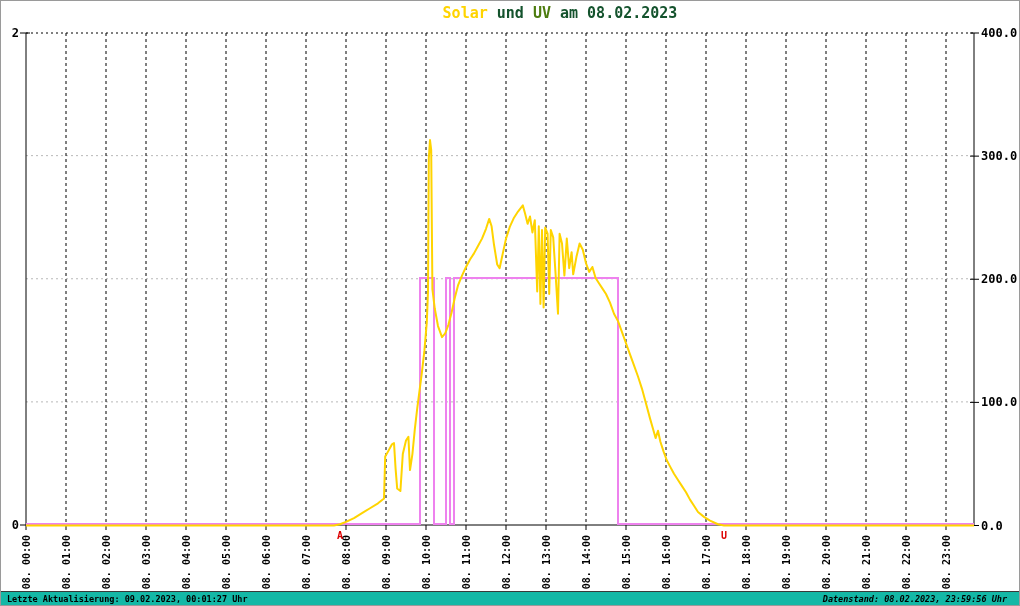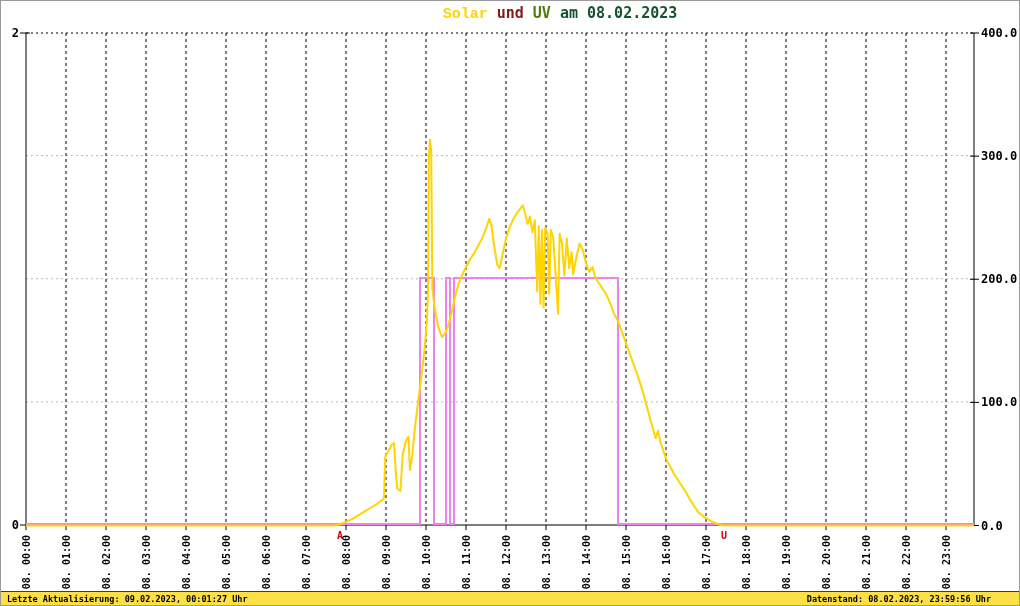--- a/index.html
+++ b/index.html
@@ -17,34 +17,34 @@
   .title{
     position:absolute;top:3px;left:0;width:100%;
     padding-left:100px;box-sizing:border-box;
     text-align:center;
     font-size:15px;font-weight:bold;letter-spacing:0px;
     white-space:pre;z-index:2;
   }
   #chart-svg{position:absolute;top:0;left:0;z-index:1;}
   .footer{
     position:absolute;left:0;bottom:0;width:100%;height:13px;
-    border-top:1px solid #3a3a3a;background:#fde047;z-index:3;
+    border-top:1px solid #3a3a3a;background:#14b8a6;z-index:3;
     font-size:8.5px;font-weight:bold;
   }
   .f-left{position:absolute;left:6px;top:2px;white-space:pre;}
-  .f-right{position:absolute;right:28px;top:2px;white-space:pre;}
+  .f-right{position:absolute;right:12px;top:2px;white-space:pre;font-style:italic;}
   .ax-label{font-family:"DejaVu Sans Mono",monospace;font-size:12px;font-weight:bold;fill:#000;}
   .x-label{font-family:"DejaVu Sans Mono",monospace;font-size:10px;font-weight:bold;fill:#000;}
   .marker-label{font-family:"DejaVu Sans Mono",monospace;font-size:10px;font-weight:bold;}
 </style>
 </head>
 <body>
 
 <div class="chart-window">
-  <div class="title" id="title"><span style="color: rgb(255, 212, 0); font-family: Liberation Mono, monospace;">Solar</span><span style="color: #7f1d1d;"> und </span><span style="color: #4d7c0f;">UV</span><span style="color: #14532d;"> am 08.02.2023</span></div>
+  <div class="title" id="title"><span style="color: rgb(255, 212, 0);">Solar</span><span style="color: #14532d;"> und </span><span style="color: #4d7c0f;">UV</span><span style="color: #14532d;"> am 08.02.2023</span></div>
   <svg id="chart-svg" width="1020" height="606">
       <line x1="25" y1="400.875" x2="973" y2="400.875" stroke="#b8b8b8" stroke-width="1" stroke-dasharray="2,3"></line>
       <line x1="25" y1="277.75" x2="973" y2="277.75" stroke="#b8b8b8" stroke-width="1" stroke-dasharray="2,3"></line>
       <line x1="25" y1="154.625" x2="973" y2="154.625" stroke="#b8b8b8" stroke-width="1" stroke-dasharray="2,3"></line>
       <line x1="25" y1="32" x2="973" y2="32" stroke="#000000" stroke-width="1" stroke-dasharray="2,3"></line>
       <line x1="65" y1="32" x2="65" y2="524" stroke="#000000" stroke-width="1" stroke-dasharray="3,3"></line>
       <line x1="105" y1="32" x2="105" y2="524" stroke="#000000" stroke-width="1" stroke-dasharray="3,3"></line>
       <line x1="145" y1="32" x2="145" y2="524" stroke="#000000" stroke-width="1" stroke-dasharray="3,3"></line>
       <line x1="185" y1="32" x2="185" y2="524" stroke="#000000" stroke-width="1" stroke-dasharray="3,3"></line>
       <line x1="225" y1="32" x2="225" y2="524" stroke="#000000" stroke-width="1" stroke-dasharray="3,3"></line>

